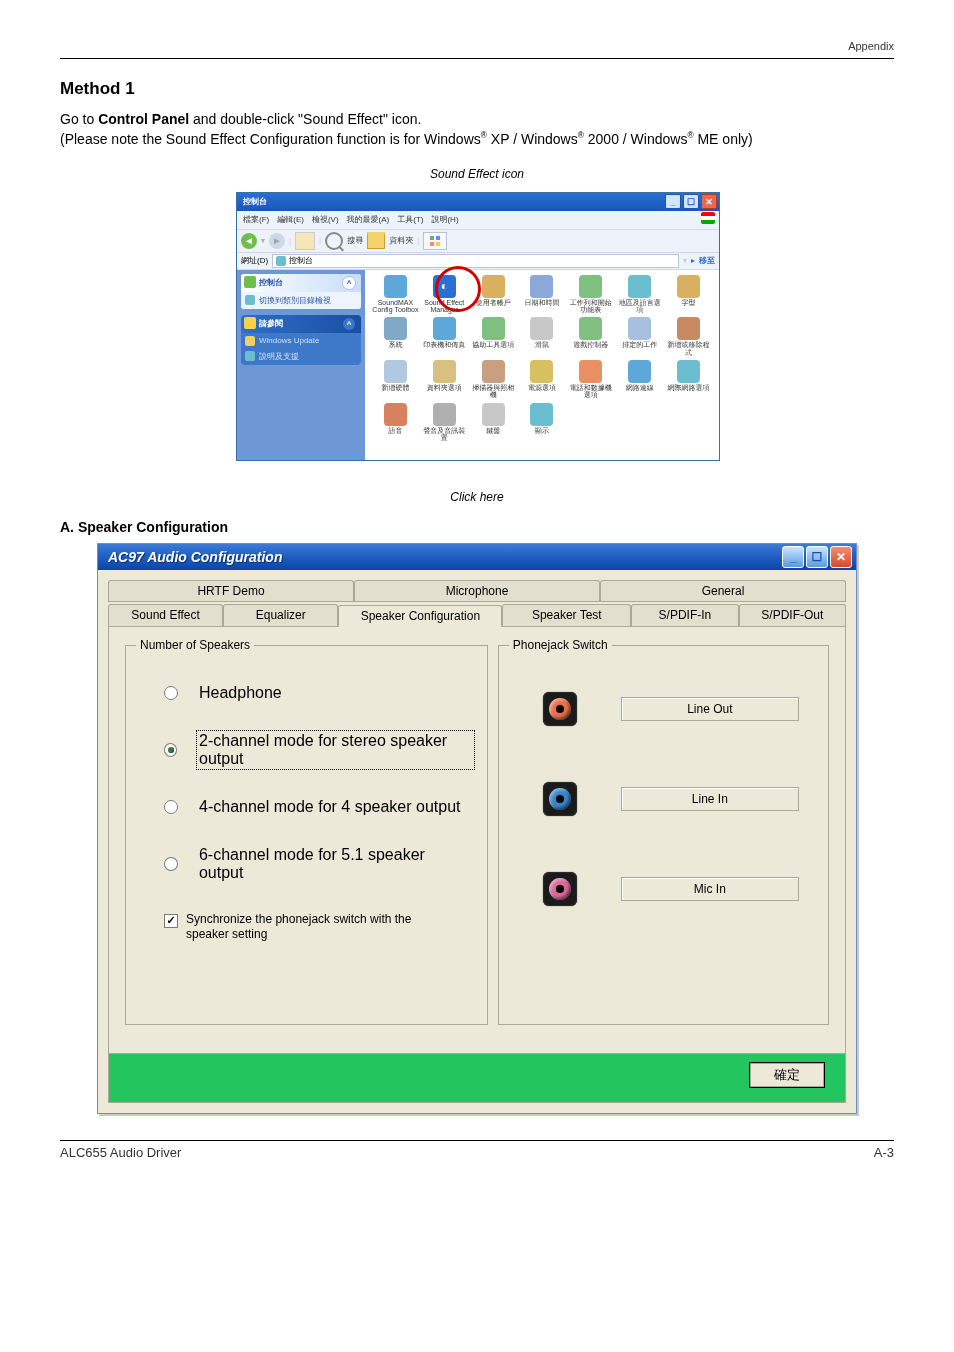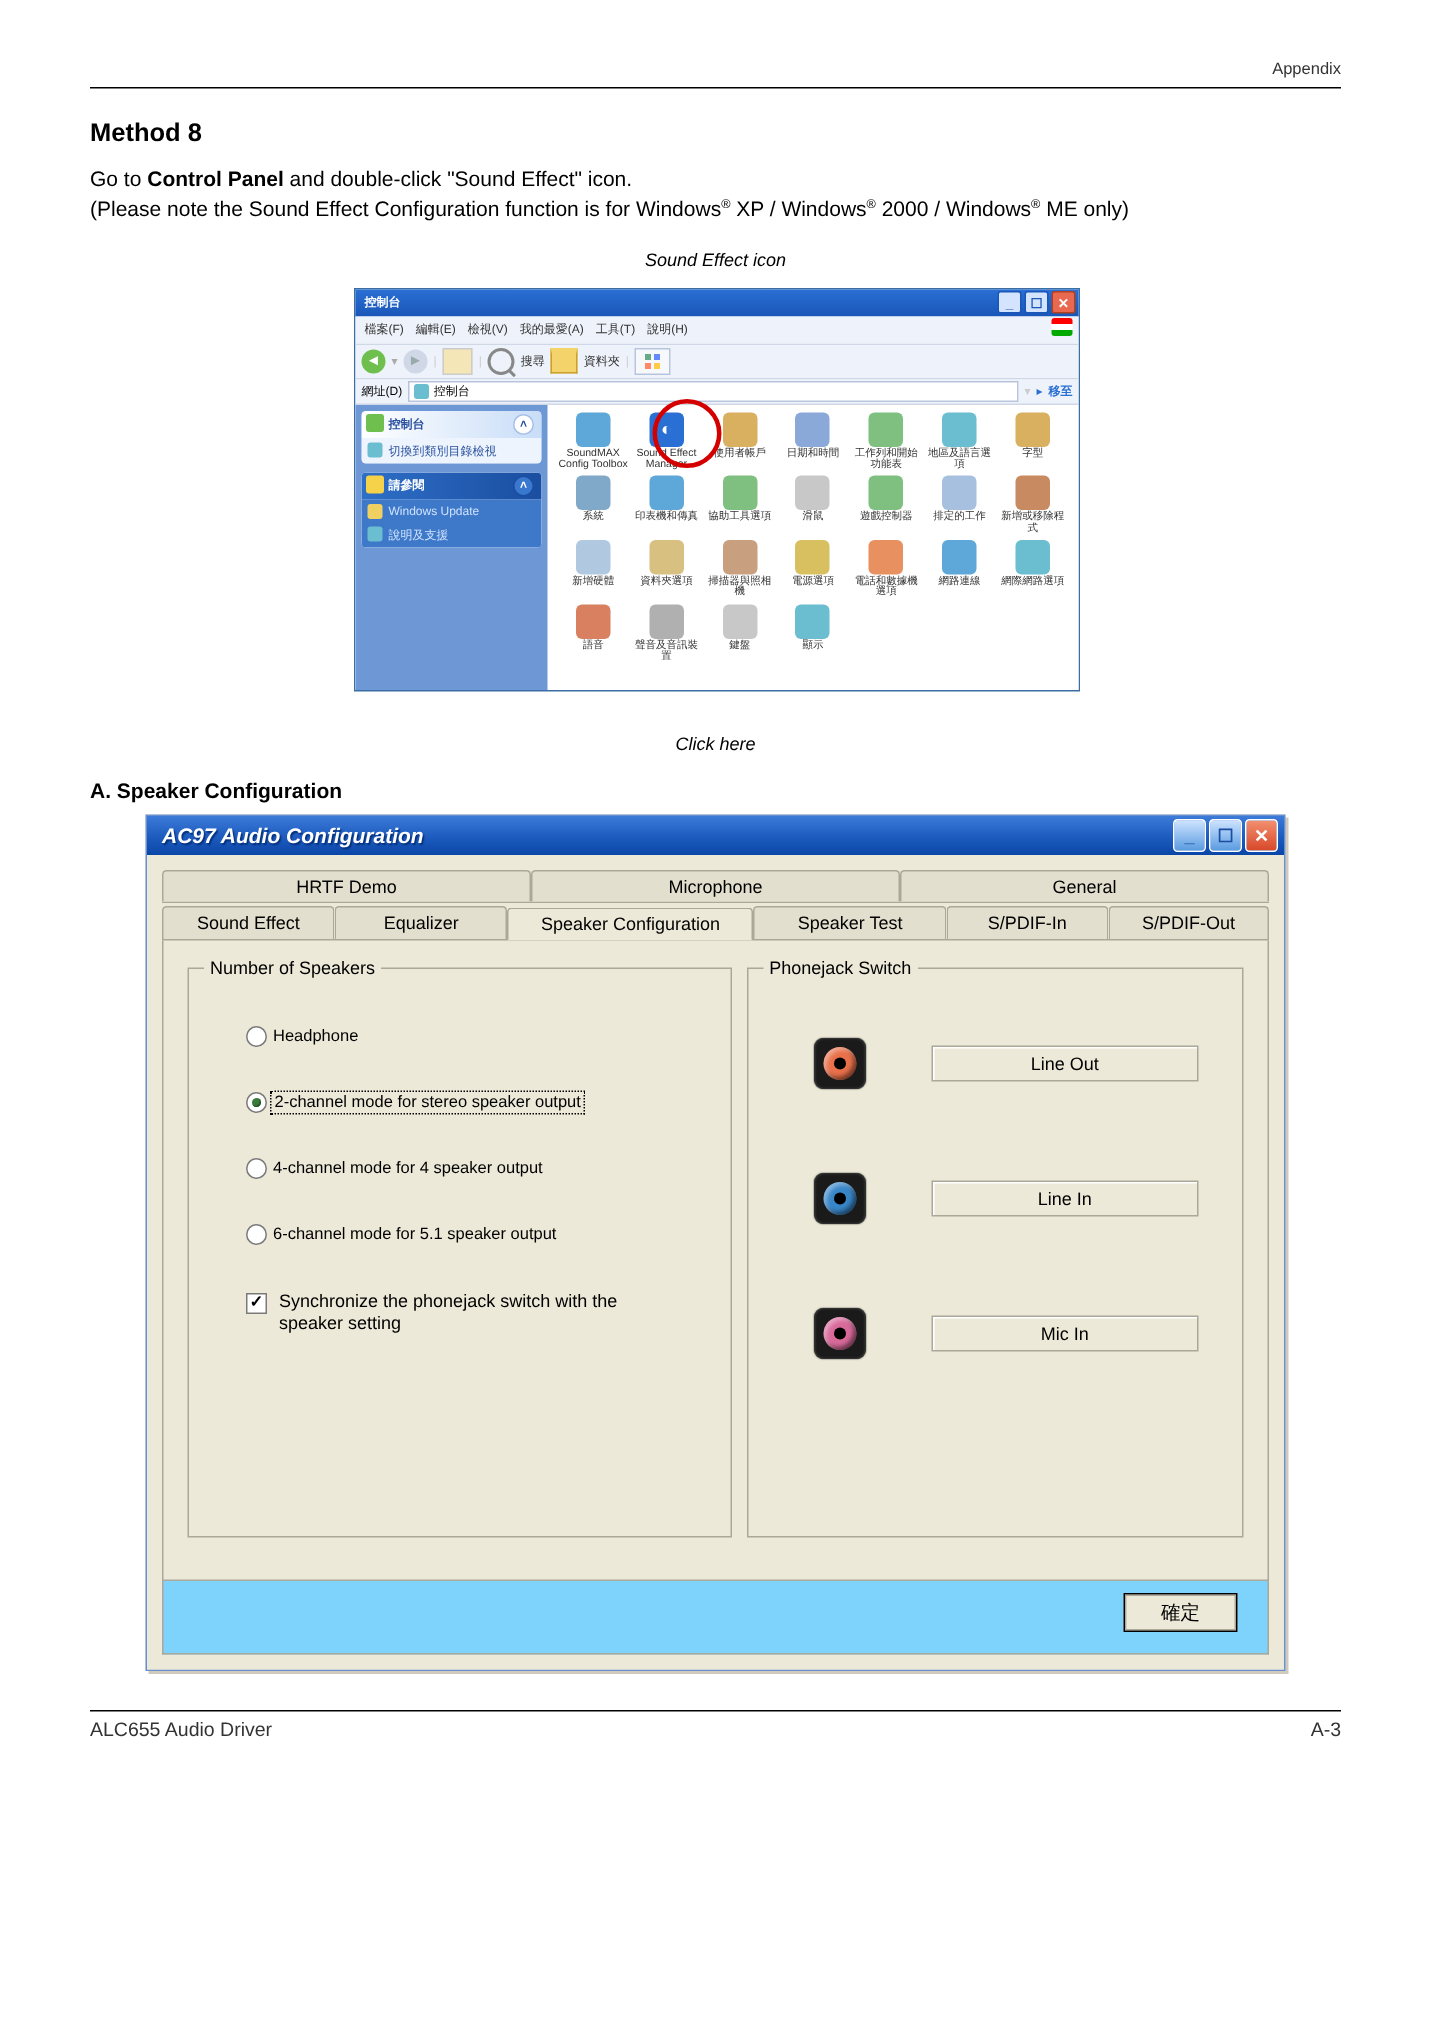--- a/index.html
+++ b/index.html
@@ -287,23 +287,23 @@
     position:absolute;
     top:-8px;
     left:10px;
     background:#ece9d8;
     padding:0 4px;
     font-size:12px;
   }
   .radio-row {
     display:flex;
     align-items:center;
-    gap:4px;
+    gap:21px;
     margin:18px 0 30px 24px;
-    font-size:11px;
+    font-size:16px;
   }
   .radio {
     width:12px; height:12px;
     border:1px solid #7a7a7a;
     border-radius:50%;
     background:#fff;
     display:flex; align-items:center; justify-content:center;
   }
   .radio.selected:after {
     content:"";
@@ -362,21 +362,21 @@
     text-align:center;
     font-size:12px;
     box-shadow: inset 1px 1px 0 #fff;
   }
   .ok-row {
     display:flex;
     justify-content:flex-end;
     border:1px solid #aca899;
     border-top:none;
     padding:8px 20px 14px 0;
-    background:#7dd3fc;
+    background:#22c55e;
   }
   .ok-btn {
     width:74px;
     padding:3px 0;
     text-align:center;
     font-size:13px;
     background:#ece9d8;
     border:1px solid #000;
     box-shadow: 0 0 0 1px #aca899 inset, 1px 1px 0 #fff inset;
   }
@@ -393,21 +393,21 @@
 </style>
 </head>
 <body>
 
 <div class="page">
   <div class="page-title-row">
       <span>Appendix</span>
     </div>
   <div class="header-line"></div>
 
-  <div class="section-heading">Method 8</div>
+  <div class="section-heading">Method 1</div>
 
   <div class="body-text">
     <span>Go to </span><b>Control Panel</b><span> and double-click "Sound Effect" icon.</span>
     <br>
     <span>(Please note the Sound Effect Configuration function is for Windows</span><span class="sup">®</span><span> XP / Windows</span><span class="sup">®</span>
     <span>2000 / Windows</span><span class="sup">®</span><span> ME only)</span>
   </div>
 
   <div style="text-align:center;">
     <span class="italic-caption">Sound Effect icon</span>

